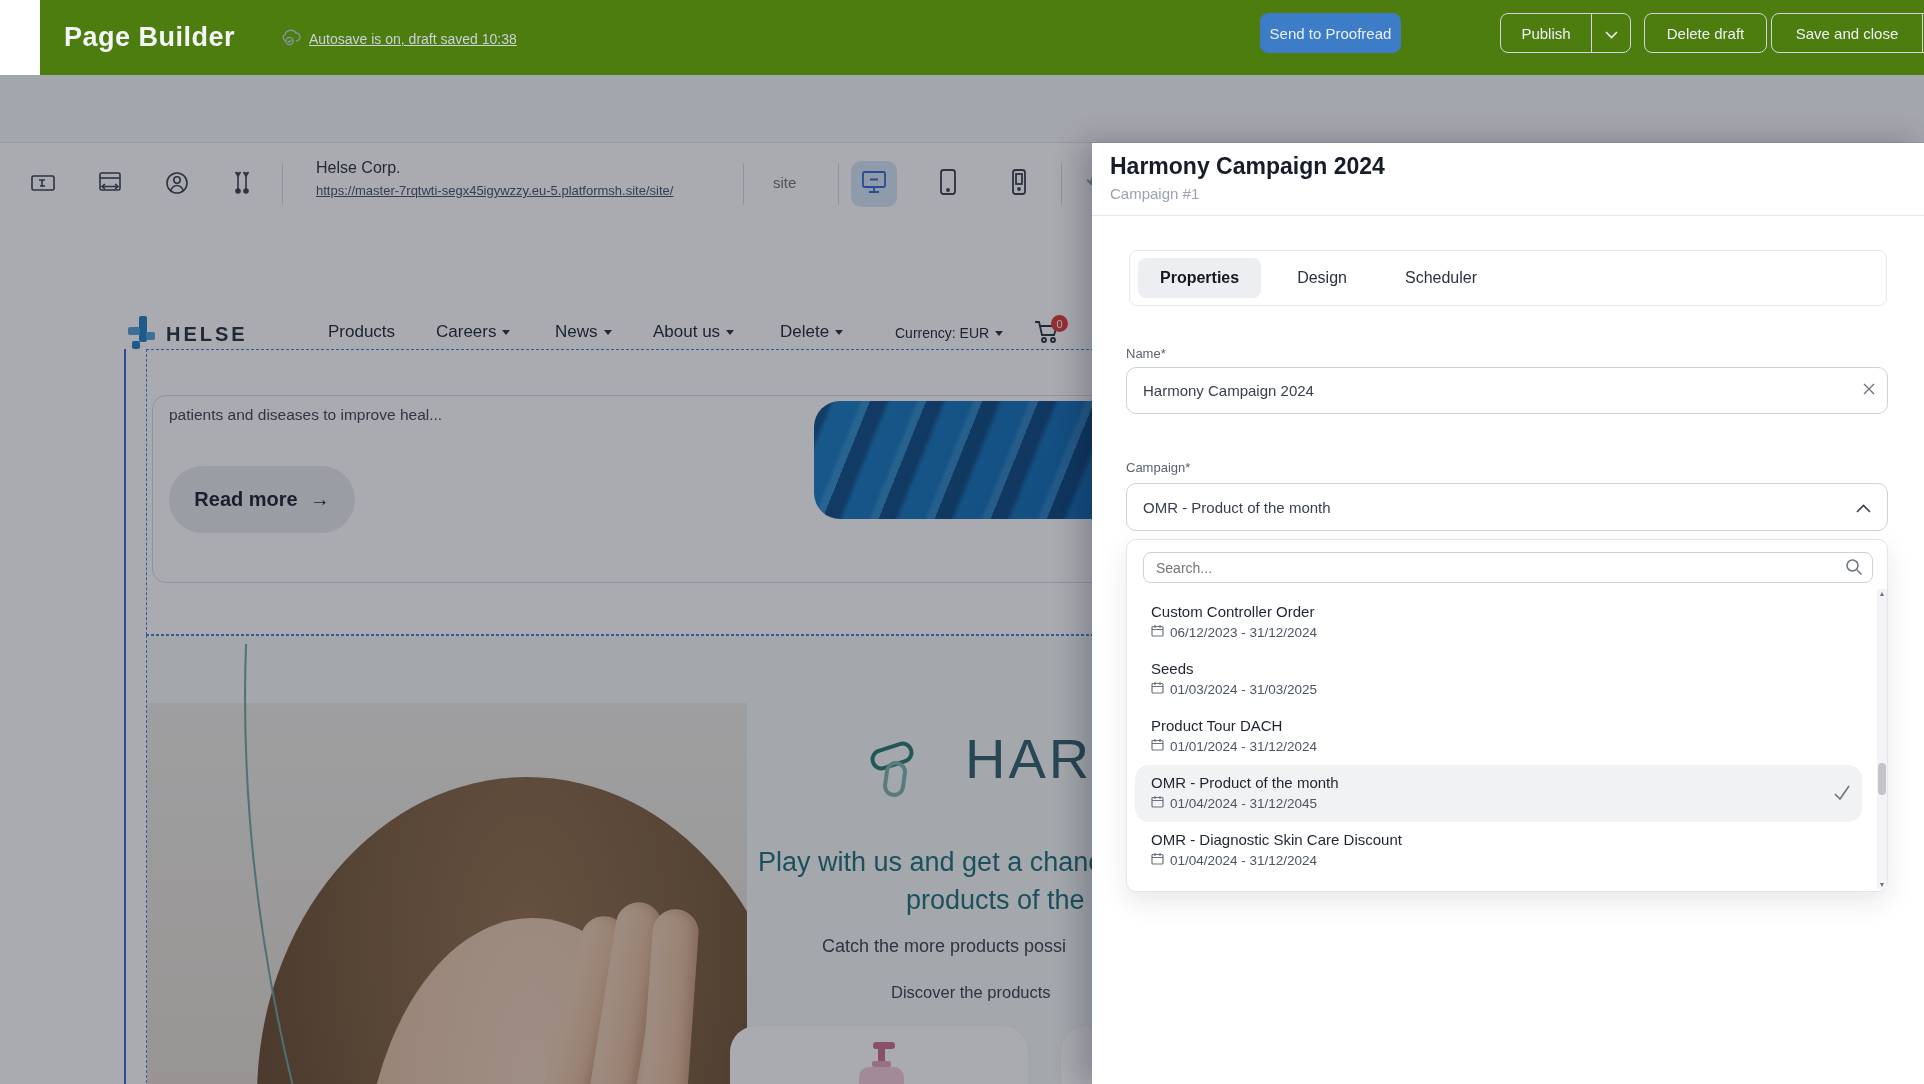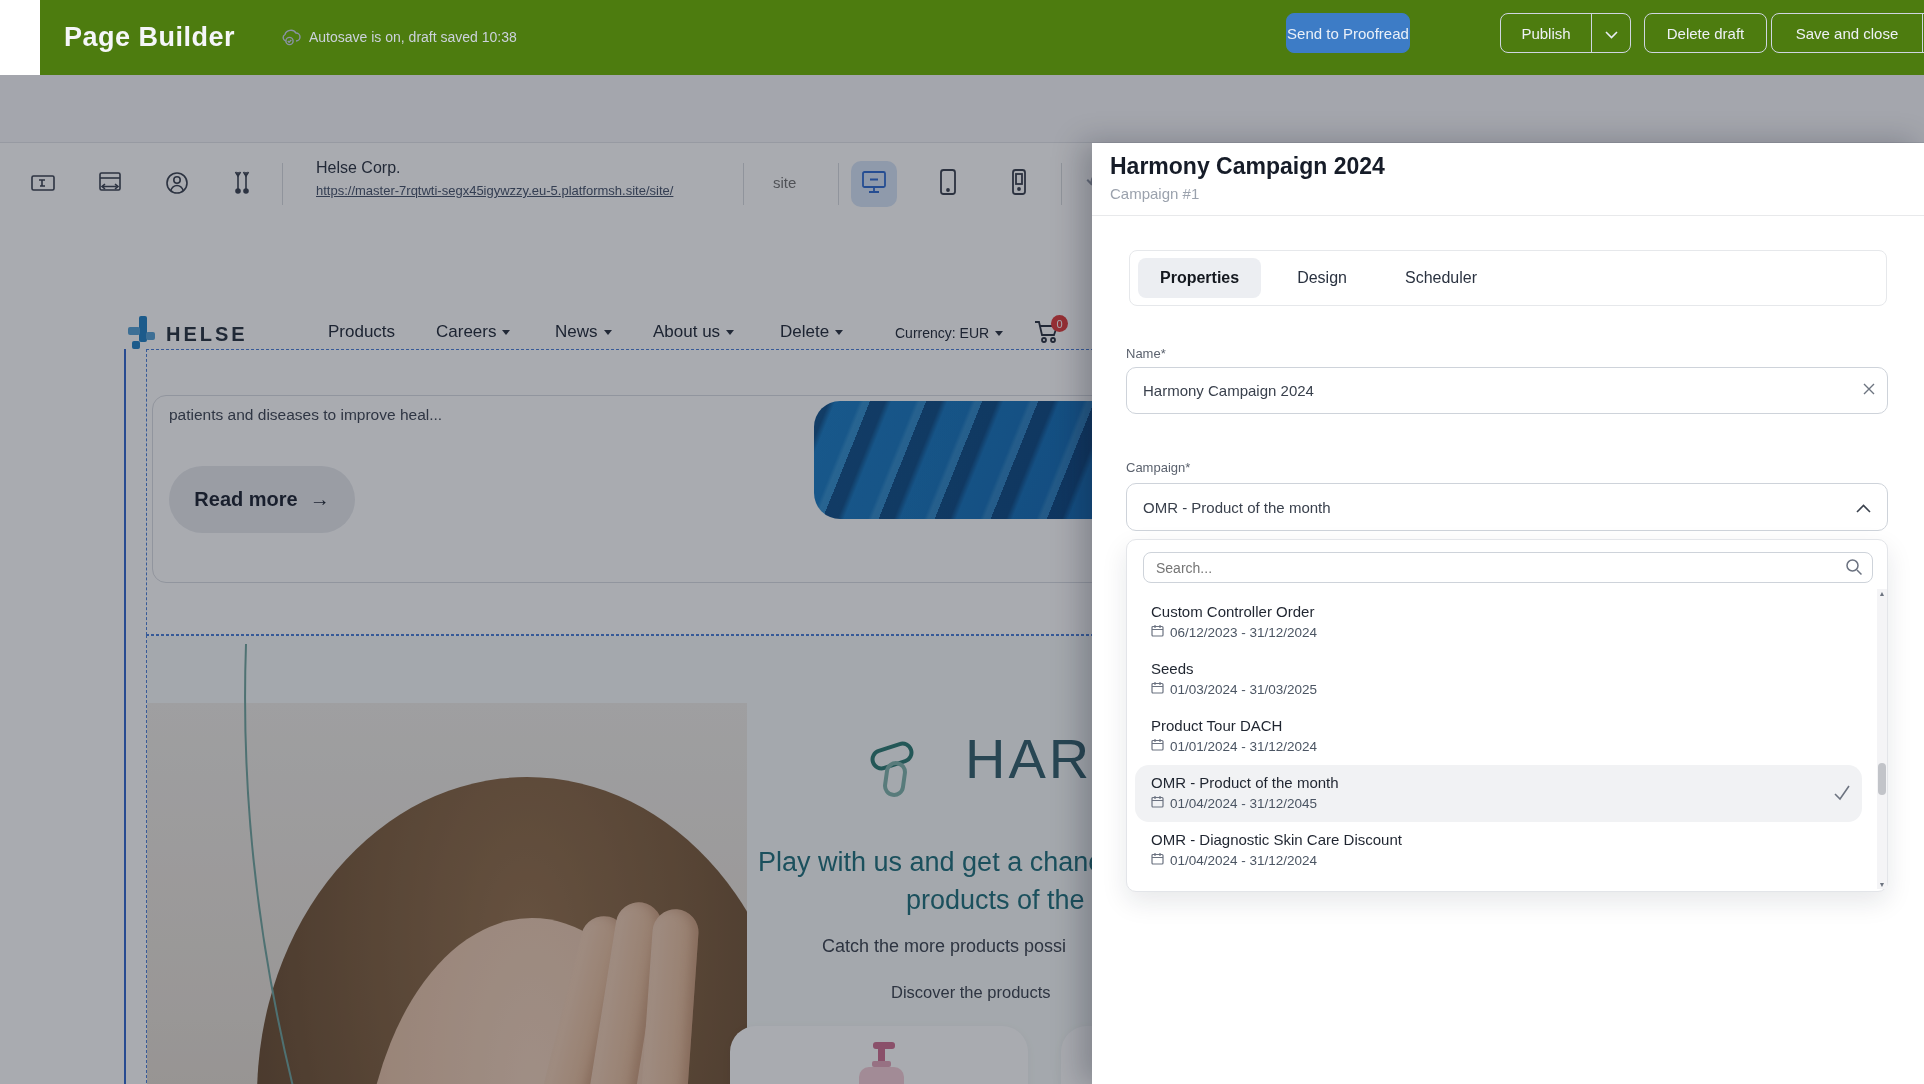--- a/index.html
+++ b/index.html
@@ -6,22 +6,22 @@
   html,body { width:1924px; height:1084px; overflow:hidden; background:#fff;
               font-family:"Liberation Sans", sans-serif; }
   #app { position:relative; width:1924px; height:1084px; overflow:hidden; background:#fff; }
   .abs { position:absolute; }
 
   
   .topbar { position:absolute; left:0; top:0; width:1924px; height:75px;
             background:#4d7c0f; z-index:40;margin-left:40px; }
   .tb-title { position:absolute; left:24px; top:22px; color:#f5f6f8; font-size:27px;
               font-weight:bold; letter-spacing:.5px; }
-  .autosave { position:absolute; left:241px; top:29px; display:flex; align-items:flex-start;
-              gap:8px; color:#ccd2dc; font-size:14px; }
+  .autosave { position:absolute; left:241px; top:29px; display:flex; align-items:center;
+              gap:8px; color:#ccd2dc; font-size:14px;text-decoration:underline; }
   .tb-btn { position:absolute; top:13px; height:40px; border-radius:8px; display:flex;
             align-items:center; justify-content:center; font-size:15px; color:#eef1f6;
             cursor:pointer; }
   .tb-outline { border:1px solid #cfd6e1; background:transparent; }
   .tb-blue { background:#3d7cc6; color:#eaf0f8; border:1px solid #3d7cc6; }
   .split-divider { width:1px; align-self:stretch; background:#cfd6e1; margin:0 0; }
   .split-seg { display:flex; align-items:center; justify-content:center; height:100%; }
 
   
   .toolbar { position:absolute; left:0; top:75px; width:1924px; height:68px;
@@ -328,21 +328,21 @@
       <span>
         <svg width="20" height="17" viewBox="0 0 20 17" fill="none" stroke="#8a93a6" stroke-width="1.4">
           <path d="M15 12 a4 4 0 0 0 0 -8 a6 5.5 0 0 0 -11 1.5 a3.5 3.5 0 0 0 .8 6.5"></path>
           <circle cx="8.5" cy="12" r="3.6"></circle>
           <path d="M6.8 12 l1.3 1.3 2.2 -2.4"></path>
         </svg>
       </span>
       <span>Autosave is on, draft saved 10:38</span>
     </div>
 
-    <div class="tb-btn tb-blue" style="left:1246px; width:124px;text-align:right;">
+    <div class="tb-btn tb-blue" style="left:1220px; width:141px;text-align:right;">
       <span>Send to Proofread</span>
     </div>
 
     <div class="tb-btn tb-outline" style="left:1460px; width:131px; padding:0;">
       <div class="split-seg" style="flex:1;">
         <span>Publish</span>
       </div>
       <div class="split-divider"></div>
       <div class="split-seg" style="width:38px;">
         <span>

